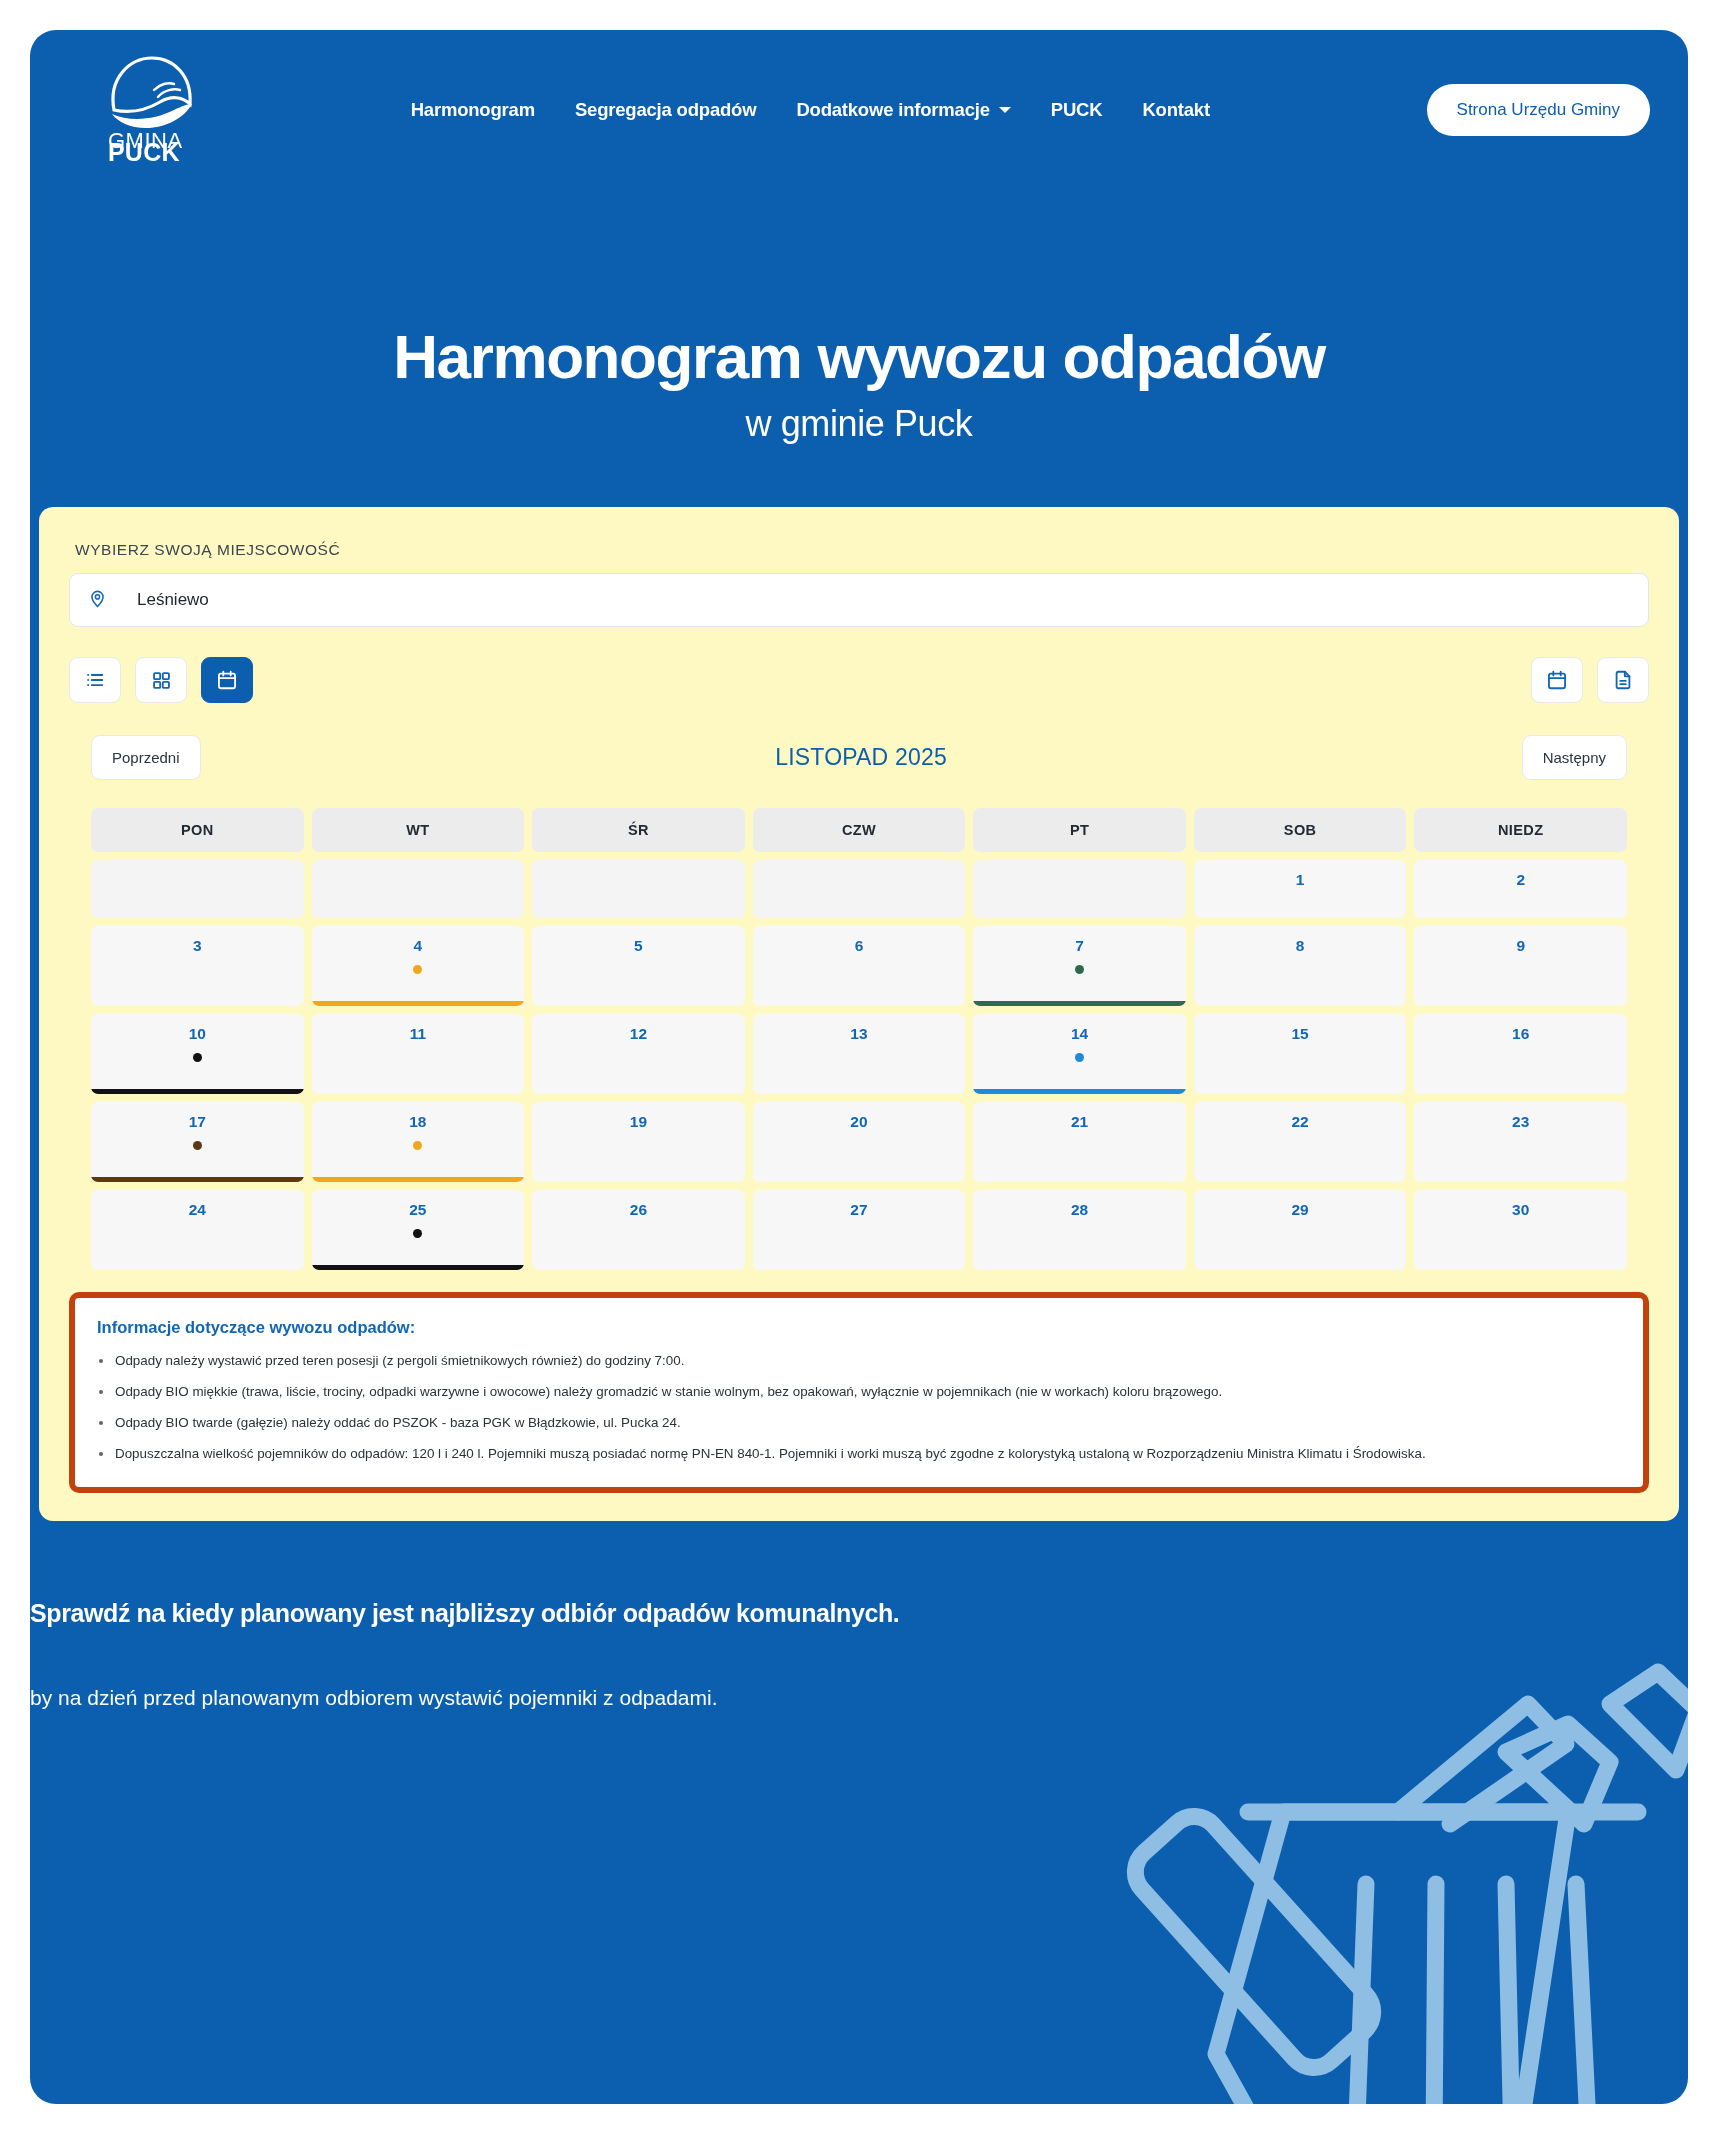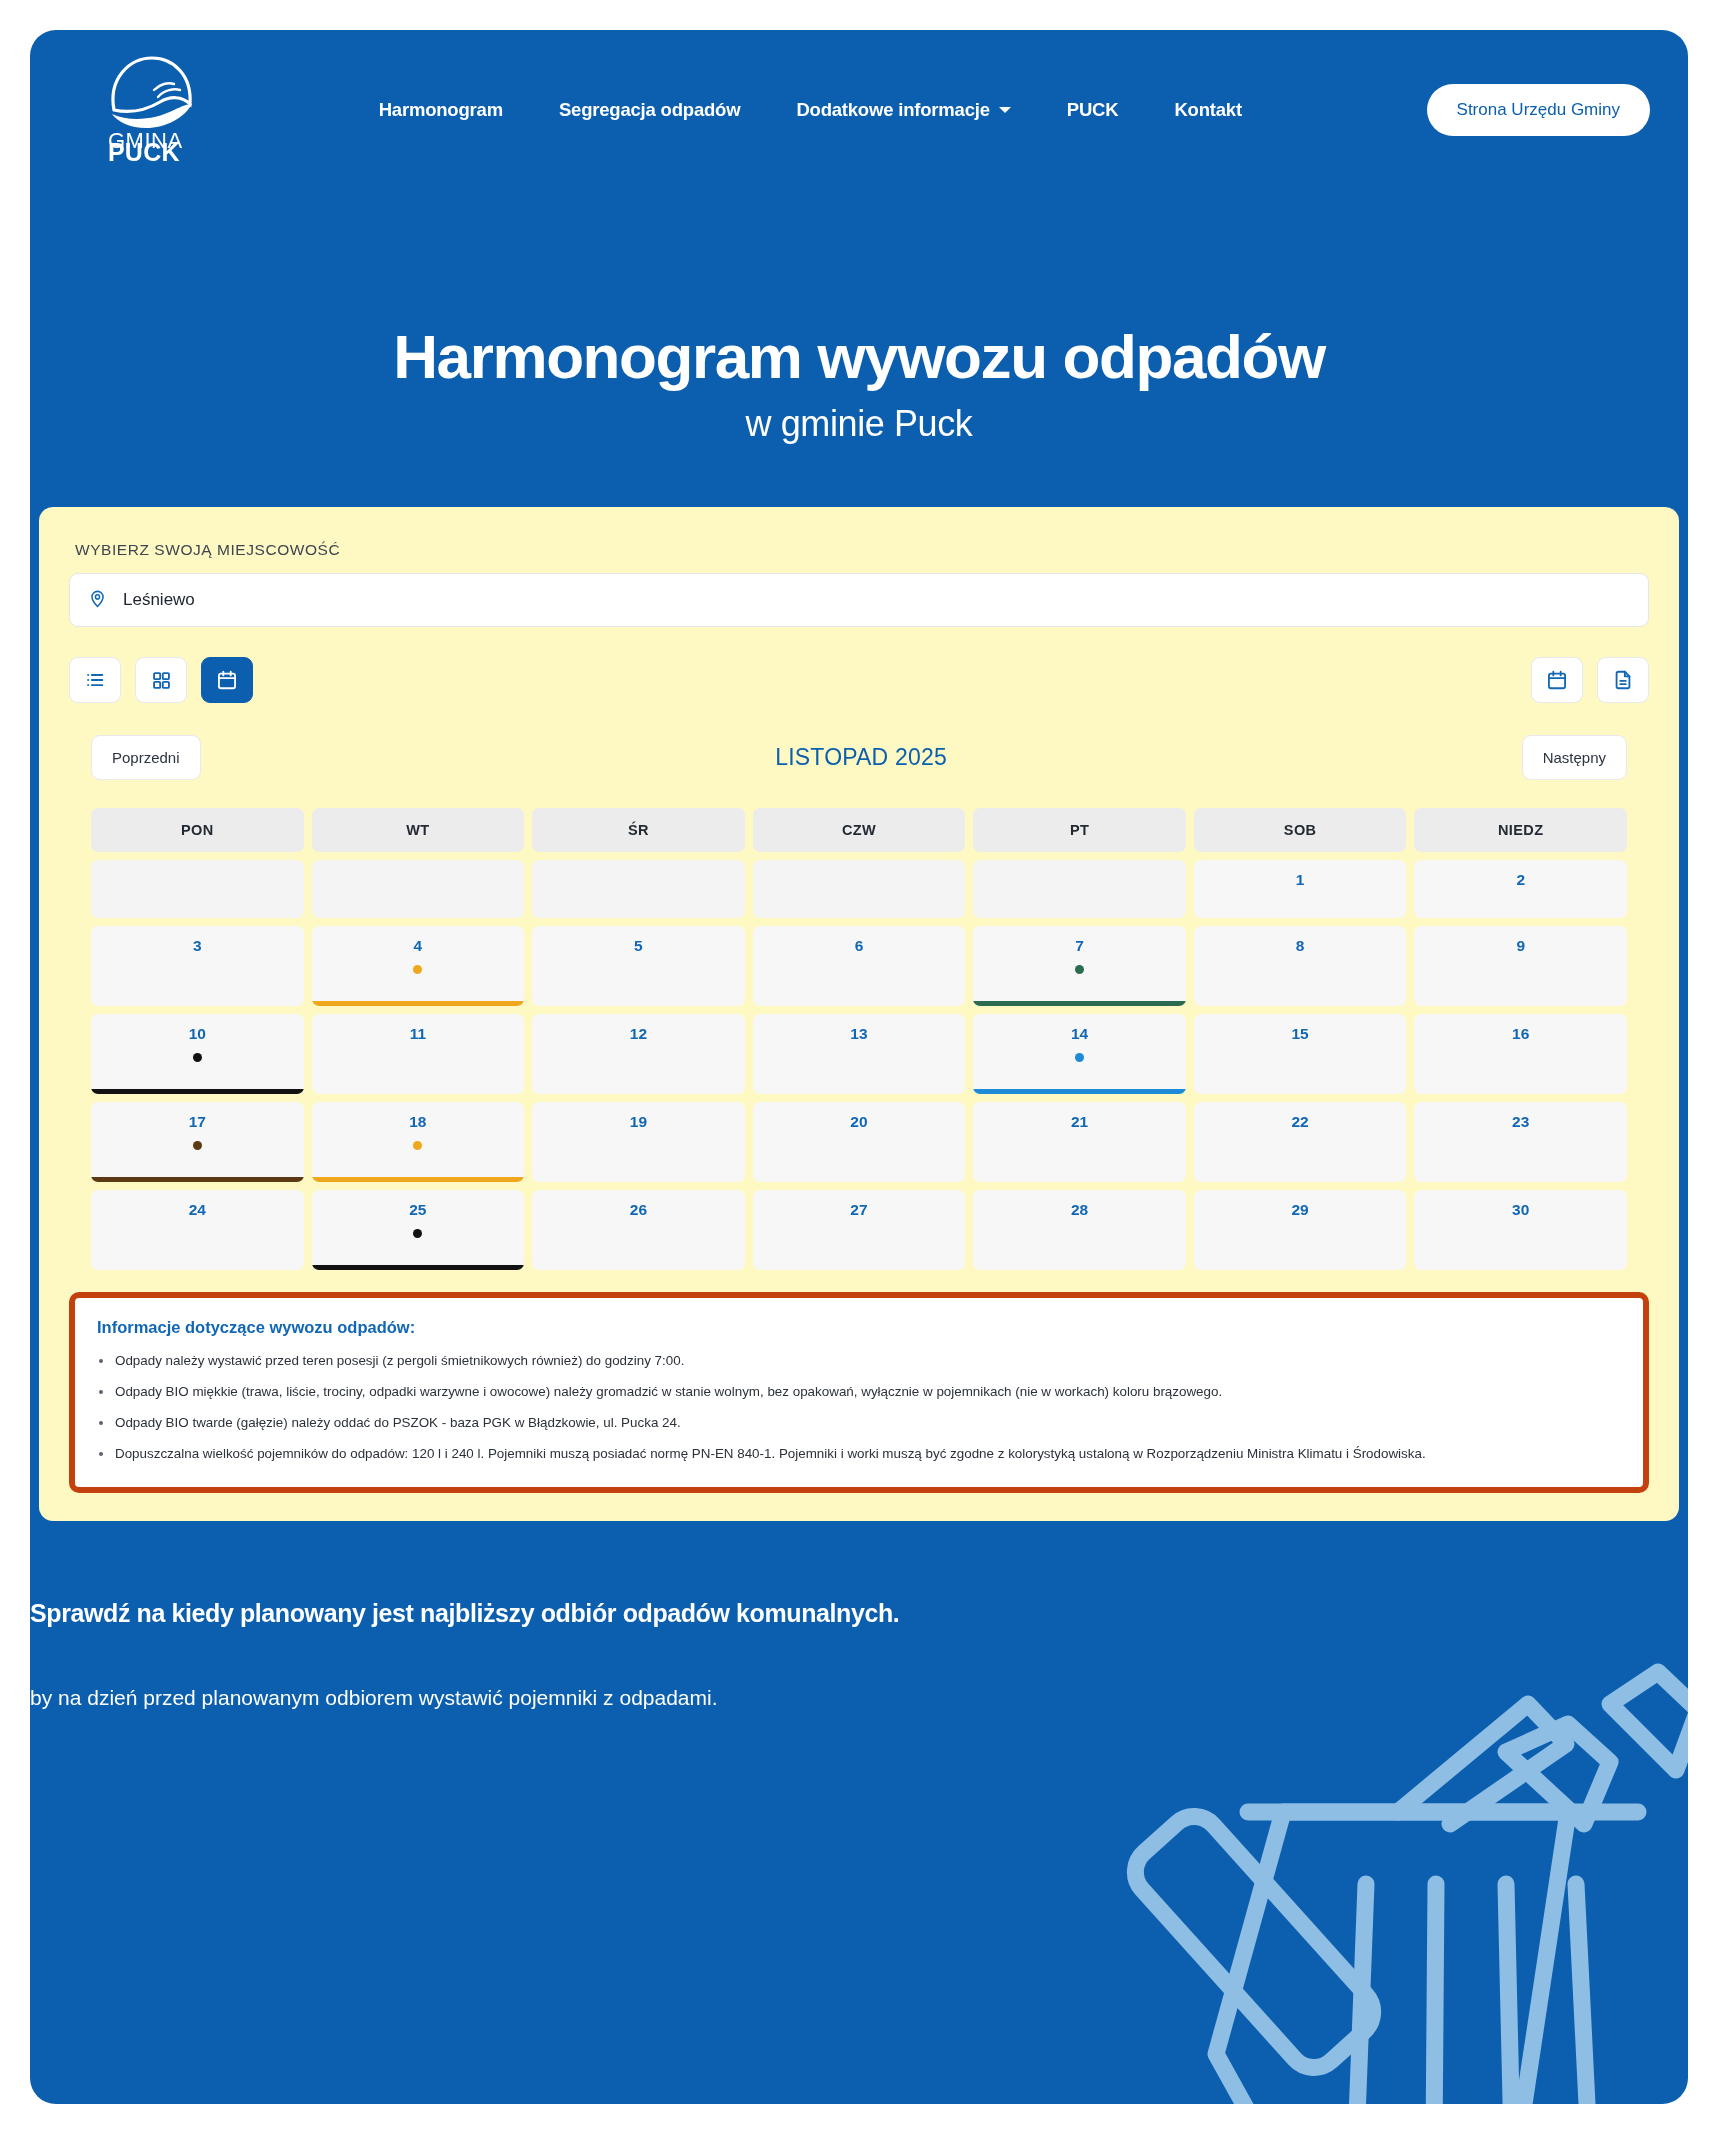--- a/index.html
+++ b/index.html
@@ -41,21 +41,21 @@
     align-items: center;
     justify-content: flex-start;
     flex: 0 0 auto;
   }
   .logo svg { display: block; }
   .nav-links {
     flex: 1;
     display: flex;
     align-items: flex-start;
     justify-content: center;
-    gap: 56px;
+    gap: 40px;
     padding-right: 12px;
   }
   .nav-link {
     color: #ffffff;
     font-size: 18.5px;
     font-weight: bold;
     letter-spacing: -0.2px;
     white-space: nowrap;
     cursor: pointer;
   }
@@ -113,21 +113,21 @@
     color: #3d4550;
     letter-spacing: 0.55px;
     margin: 0 0 14px 6px;
   }
   .select-box {
     height: 54px;
     border: 1px solid #e2e5ea;
     border-radius: 9px;
     display: flex;
     align-items: center;
-    gap: 16px;
+    gap: 30px;
     padding: 0 18px;
     background: #ffffff;
     cursor: pointer;
   }
   .select-box .val { font-size: 17px; color: #1d2430; }
 
   .toolbar {
     display: flex;
     align-items: center;
     justify-content: space-between;

